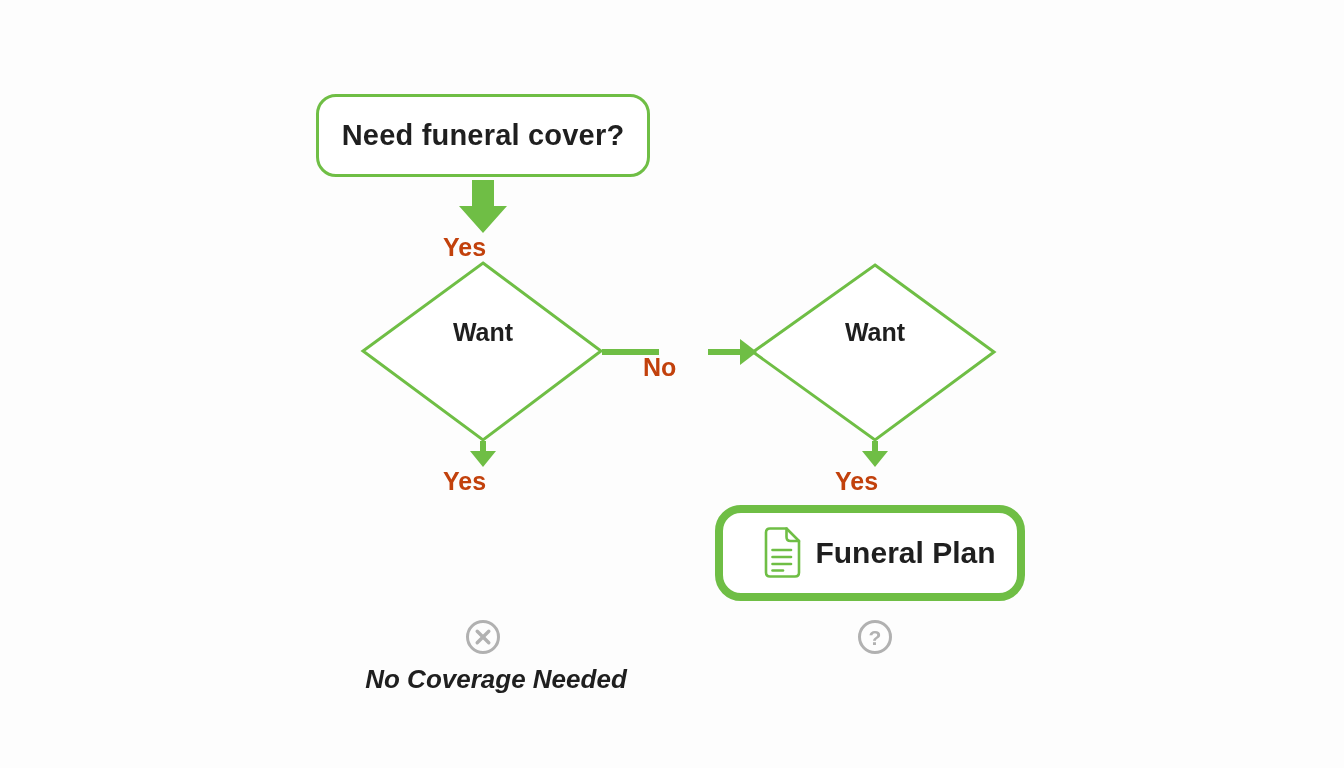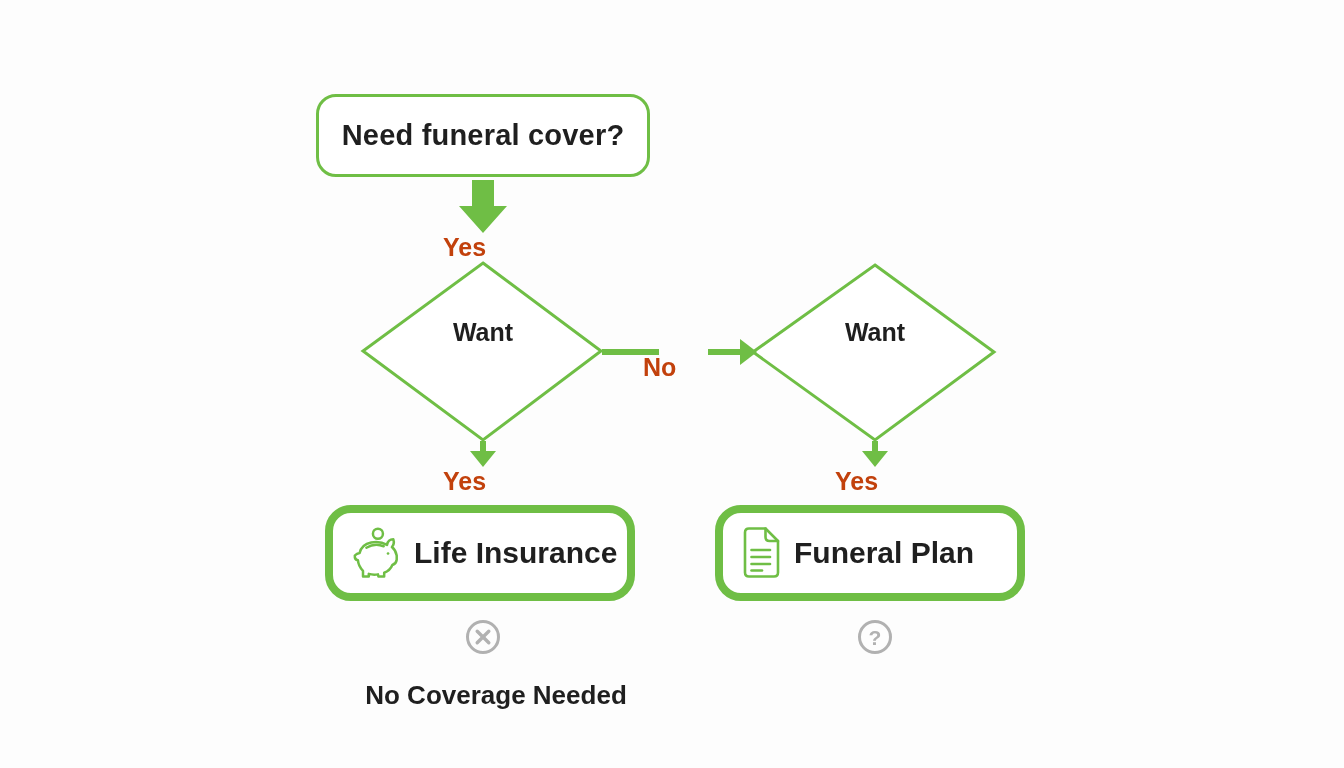--- a/index.html
+++ b/index.html
@@ -79,21 +79,21 @@
     height: 96px;
     box-sizing: border-box;
     border: 8px solid #6fbe45;
     border-radius: 26px;
     background: #ffffff;
     display: flex;
     align-items: center;
     padding-left: 17px;
   }
   .outcome-box.life    { left: 325px; top: 505px; }
-  .outcome-box.funeral { left: 715px; top: 505px; }
+  .outcome-box.funeral { left: 715px; top: 505px; justify-content: center; }
   .outcome-box .outcome-label {
     font-size: 30px;
     font-weight: 700;
     color: #1f1f1f;
     margin-left: 12px;
     white-space: nowrap;
   }
   .outcome-box .outcome-icon { flex: 0 0 auto; }
   
   .footnote-icon {
@@ -104,21 +104,22 @@
   .footnote-icon.xmark    { left: 464px; top: 618px; }
   .footnote-icon.question { left: 856px; top: 618px; }
   
   .footnote-label {
     position: absolute;
     width: 340px;
     text-align: center;
     font-size: 26px;
     font-weight: 700;
     color: #1f1f1f;
-    top: 680px;
+    top: 664px;
+    font-style: italic;
   }
   .footnote-label.left  { left: 326px; }
   .footnote-label.right { left: 704px; }
 </style>
 </head>
 <body>
 
 <div class="canvas">
 
   <svg class="layer" width="1344" height="768" viewBox="0 0 1344 768">
@@ -161,45 +162,20 @@
   <div class="edge-label yes-left">Yes</div>
   <div class="edge-label yes-right">Yes</div>
 
   <div class="diamond-text flex">
     <span>Want</span>
   </div>
   <div class="diamond-text fixed">
     <span>Want</span>
   </div>
 
-  <div class="outcome-box life">
-    <svg class="outcome-icon" width="52" height="56" viewBox="0 0 54 56">
-      <g fill="none" stroke="#6fbe45" stroke-width="2.6" stroke-linecap="round" stroke-linejoin="round">
-        <circle cx="29" cy="8" r="5.2"></circle>
-        <path d="M 10 28
-                 Q 12 19 22 17
-                 Q 31 15.2 38.5 19.5
-                 Q 39.5 13.8 45 13.8
-                 Q 46.5 18.5 43.5 21.8
-                 Q 47.5 25 48.5 30.5
-                 L 48.5 35
-                 Q 48 39 44 40.5
-                 Q 41.5 46.5 35.5 48.5
-                 L 35.5 52.5 L 29.5 52.5 L 29 50.2
-                 Q 24 51 19.5 49.7
-                 L 19.5 52.5 L 13.5 52.5 L 13.5 46.5
-                 Q 8.8 42 8.2 35.5
-                 Q 4.6 35 5 30.6
-                 Q 7 28.5 10 28 Z"></path>
-        <path d="M 17 22.5 Q 26 17 35 21"></path>
-        <circle cx="39.5" cy="28.5" r="1.4" fill="#6fbe45" stroke="none"></circle>
-      </g>
-    </svg>
-    <span class="outcome-label">Life Insurance</span>
-  </div>
 
   <div class="outcome-box funeral">
     <svg class="outcome-icon" width="42" height="56" viewBox="0 0 42 56">
       <g fill="none" stroke="#6fbe45" stroke-width="2.6" stroke-linecap="round" stroke-linejoin="round">
         <path d="M 9 3.5 H 25.5 L 38 16 V 47.5 Q 38 51.5 34 51.5 H 9 Q 5 51.5 5 47.5 V 7.5 Q 5 3.5 9 3.5 Z"></path>
         <path d="M 25.5 3.5 V 12 Q 25.5 16 29.5 16 H 38"></path>
         <line x1="11.5" y1="25" x2="30" y2="25"></line>
         <line x1="11.5" y1="32" x2="30" y2="32"></line>
         <line x1="11.5" y1="39" x2="30" y2="39"></line>
         <line x1="11.5" y1="45.5" x2="22" y2="45.5"></line>

